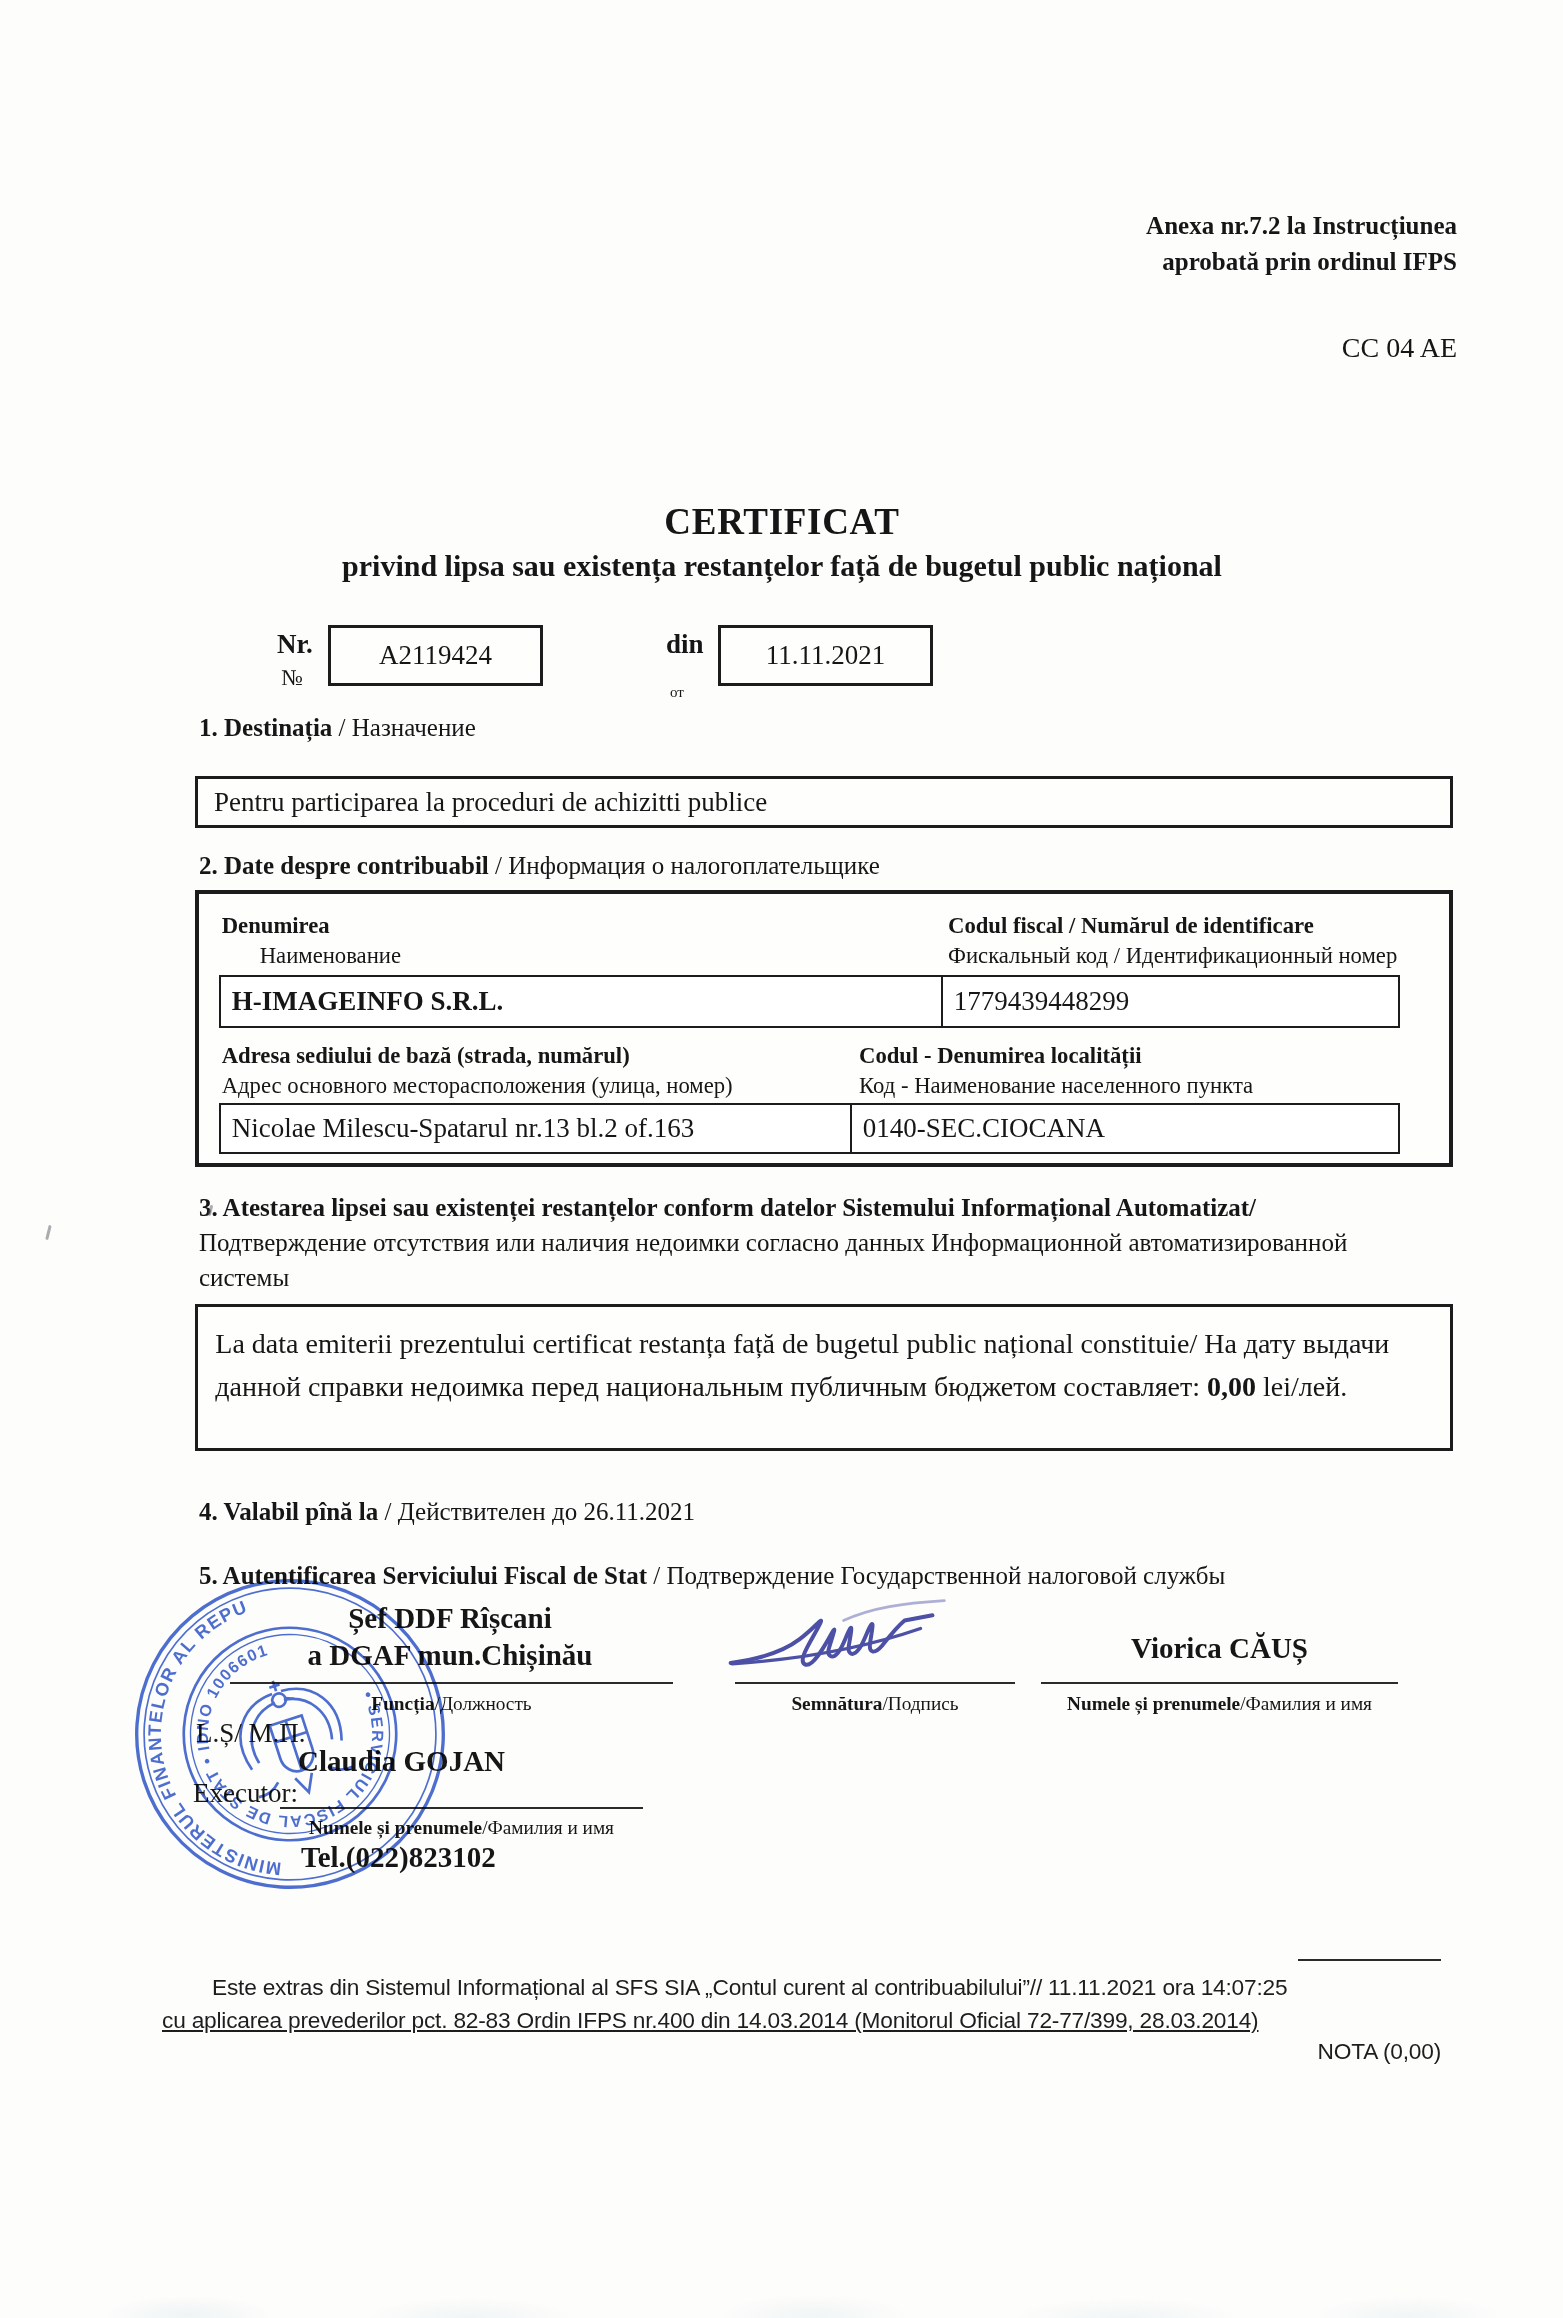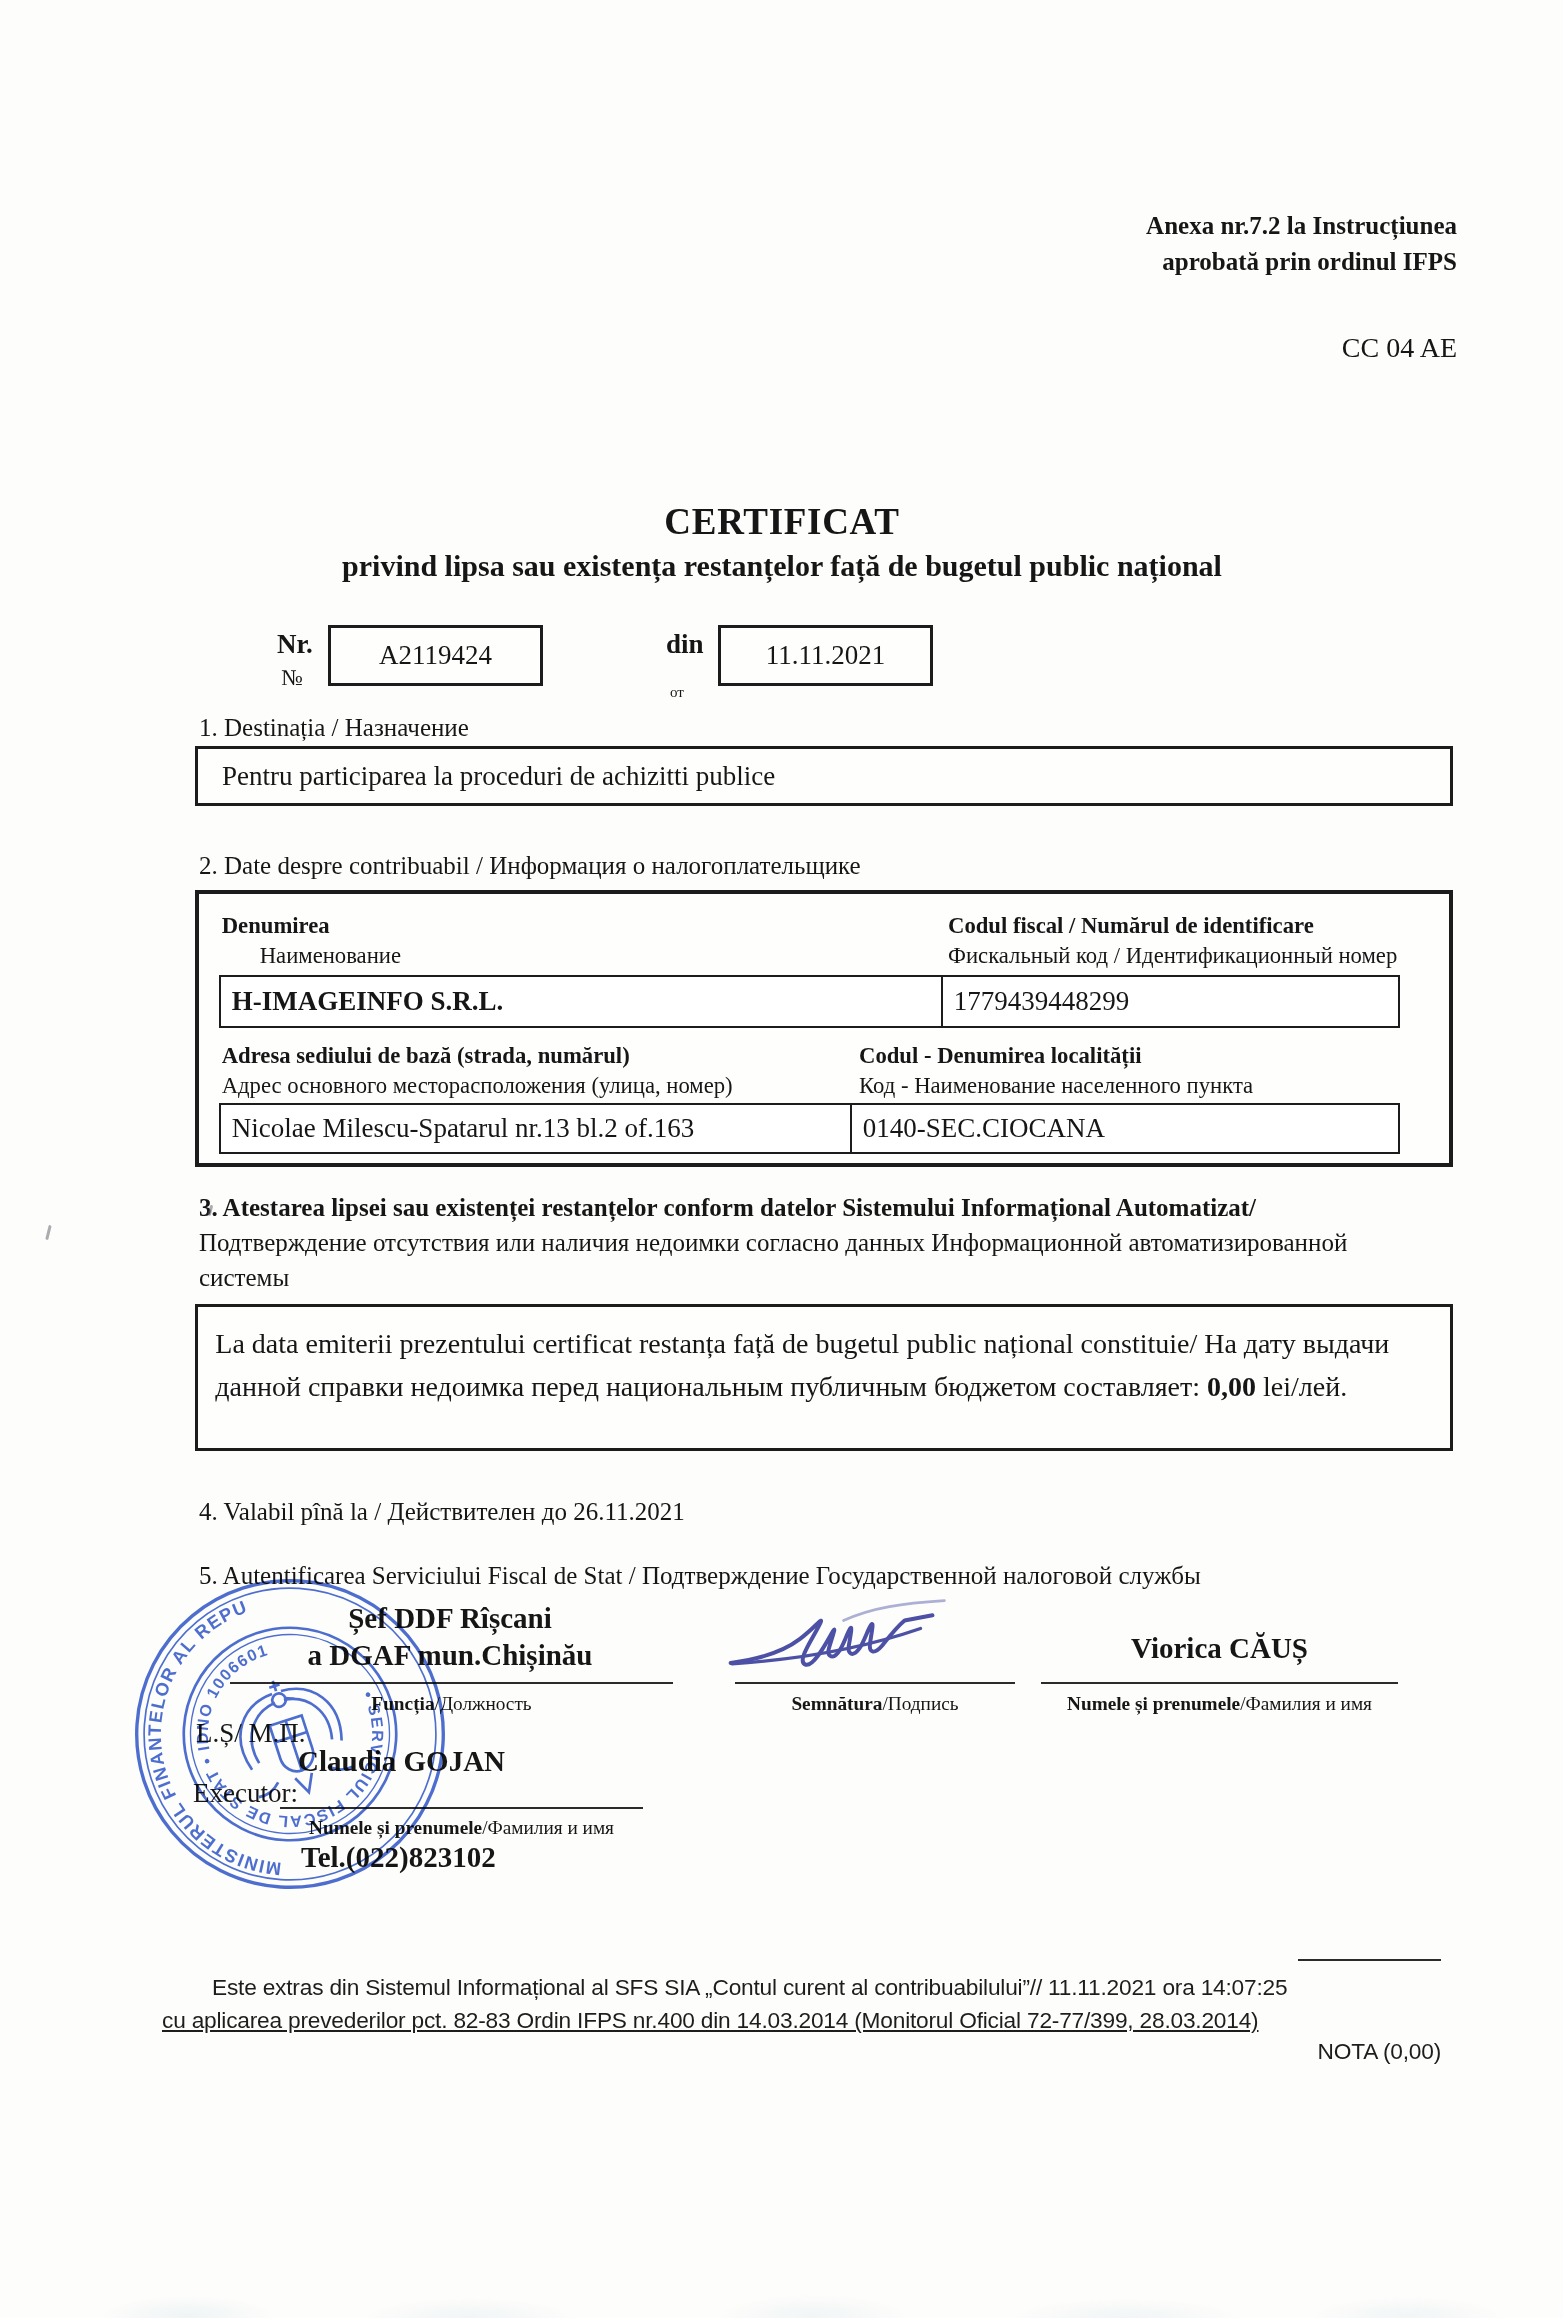--- a/index.html
+++ b/index.html
@@ -13,21 +13,21 @@
   .b{font-weight:bold;}
   .center{text-align:center;}
   .right{text-align:right;}
   .box{border:3.3px solid #1c1c1c;background:#fefefd;box-sizing:border-box;}
   .hline{background:#2b2b2b;height:2px;}
   .annex{top:208px;right:107px;width:546px;font-size:25px;font-weight:bold;line-height:36px;text-align:right;}
   .cc{top:332px;right:107px;font-size:28px;}
   .title{top:500px;left:0;width:100%;font-size:37px;font-weight:bold;letter-spacing:0.7px;}
   .subtitle{top:549px;left:0;width:100%;font-size:30px;font-weight:bold;}
   .seclabel{font-size:25px;}
-  .seclabel .ro{font-weight:normal;margin-top:20px;}
+  .seclabel .ro{font-weight:bold;margin-top:20px;}
   .fieldlabel-ro{font-size:22.7px;font-weight:bold;white-space:nowrap;}
   .fieldlabel-ru{font-size:22.7px;white-space:nowrap;}
   .valtext{font-size:27px;white-space:nowrap;}
   .numbox{display:flex;align-items:center;justify-content:center;font-size:27px;}
   .valrow{position:absolute;border:2.7px solid #1c1c1c;background:#fff;box-sizing:border-box;display:flex;}
   .valrow .cell{display:flex;align-items:center;padding-left:10.7px;box-sizing:border-box;}
   .valrow .divider{width:2px;background:#1c1c1c;}
   .sublabel{font-size:19.3px;}
   .signame{font-size:29px;font-weight:bold;white-space:nowrap;}
   .stmt{font-size:28px;line-height:43px;padding:14.7px 17.3px;}
@@ -66,21 +66,21 @@
   </div>
   <div class="abs" style="left:666px;top:629px;font-size:27px;font-weight:bold;">din</div>
   <div class="abs" style="left:670px;top:684px;font-size:15px;">от</div>
   <div class="abs box numbox" style="left:718px;top:625px;width:215px;height:61px;">
     <span>11.11.2021</span>
   </div>
 
   <div class="abs seclabel" style="left:199px;top:714px;">
     <span class="ro">1. Destinația</span><span> / Назначение</span>
   </div>
-  <div class="abs box" style="left:195px;top:746px;width:1258px;height:60px;display:flex;align-items:center;padding-left:24px;">
+  <div class="abs box" style="left:195px;top:776px;width:1258px;height:52px;display:flex;align-items:center;padding-left:16px;">
     <span class="valtext">Pentru participarea la proceduri de achizitti publice</span>
   </div>
 
   <div class="abs seclabel" style="left:199px;top:852px;">
     <span class="ro">2. Date despre contribuabil</span><span> / Информация о налогоплательщике</span>
   </div>
   <div class="abs" style="left:195px;top:890px;width:1258px;height:277px;border:4px solid #1c1c1c;background:#fefefd;box-sizing:border-box;">
     <div class="abs fieldlabel-ro" style="left:22.7px;top:18.7px;">Denumirea</div>
     <div class="abs fieldlabel-ru" style="left:22.7px;top:49px;margin-left:38px;">Наименование</div>
     <div class="abs fieldlabel-ro" style="left:749px;top:18.7px;">Codul fiscal / Numărul de identificare</div>

